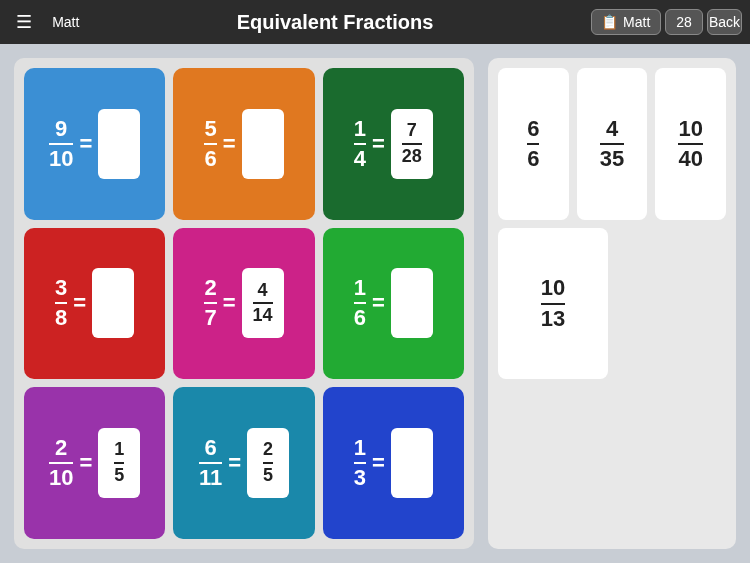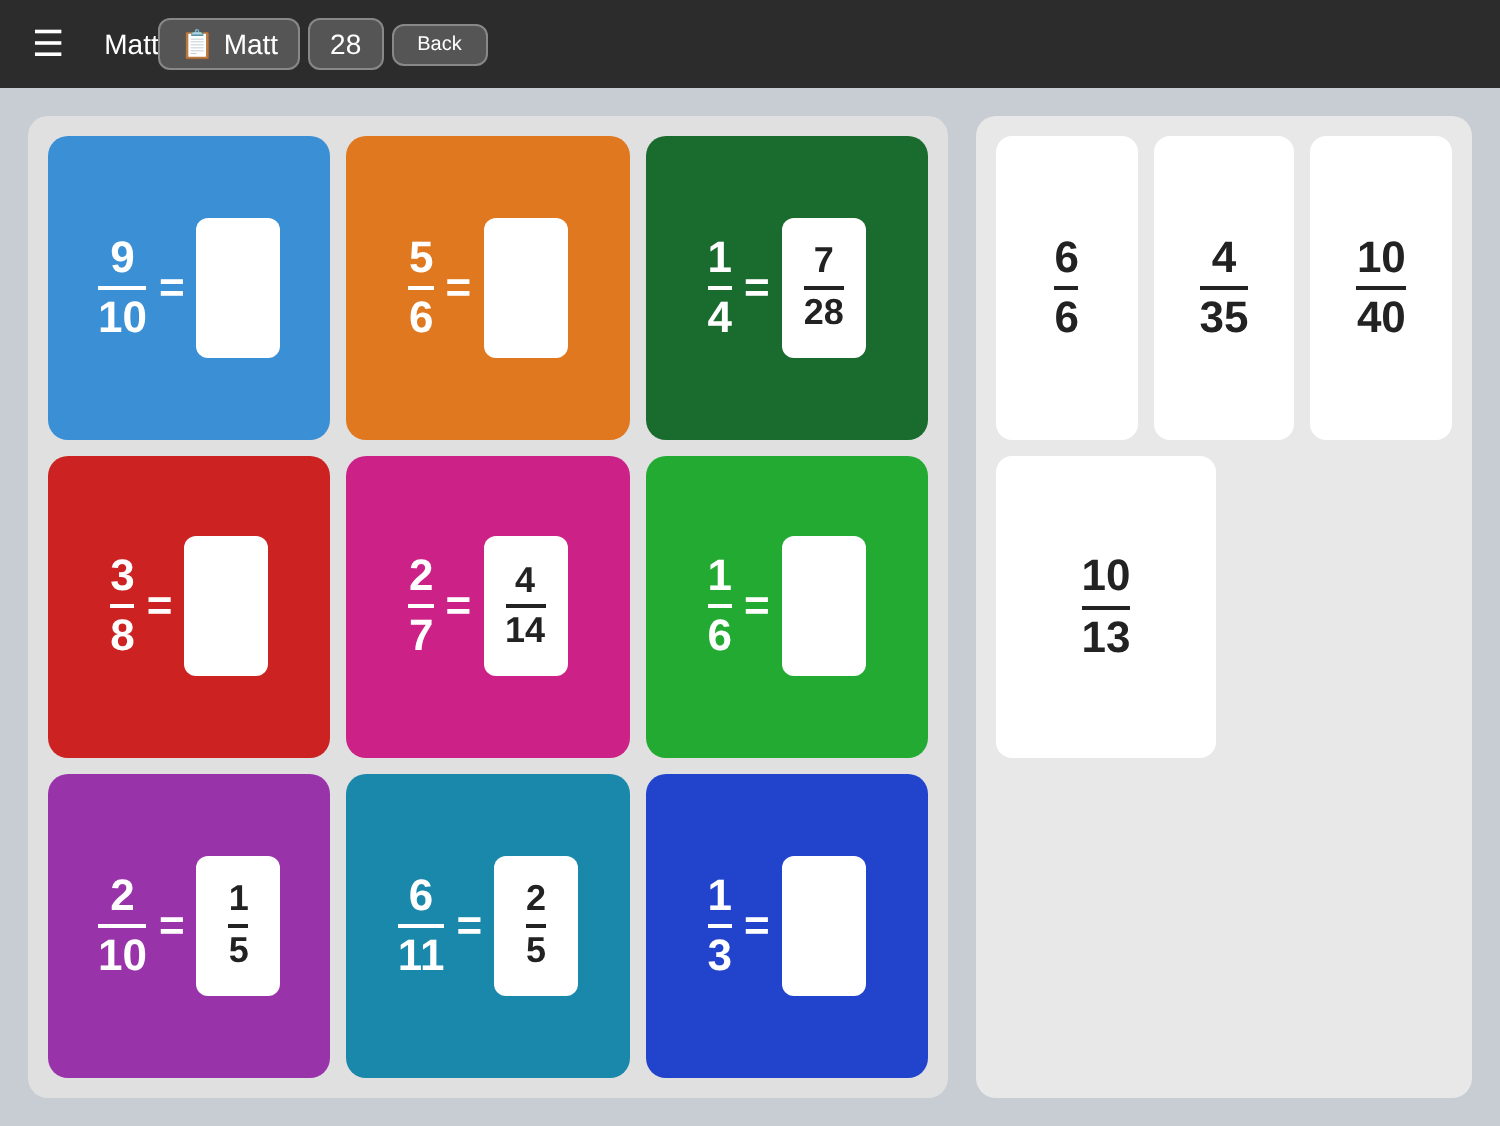--- a/index.html
+++ b/index.html
@@ -61,22 +61,22 @@
       border-radius: 6px;
       padding: 4px 10px;
       font-size: 14px;
       margin-right: 4px;
     }
     #header .back-btn {
       background: #555;
       color: white;
       border: 1px solid #888;
       border-radius: 6px;
-      padding: 4px 12px;
-      font-size: 10px;
+      padding: 4px 1px;
+      font-size: 14px;
       cursor: pointer;
     }
 
     
     #content {
       display: flex;
       gap: 14px;
       padding: 14px;
       height: calc(563px - 44px);
     }
@@ -188,20 +188,21 @@
     .purple { background: #9933aa; }
     .teal { background: #1a88aa; }
     .bright-blue { background: #2244cc; }
   </style>
 </head>
 <body>
 
 <div id="header">
   <span class="menu-btn">☰</span>
   <span class="user-label">Matt</span>
+  <span class="title">Equivalent Fractions</span>
   <button class="notes-btn">
     <span class="notes-icon">📋</span>
     <span>Matt</span>
   </button>
   <span class="page-num">28</span>
   <button class="back-btn">Back</button>
 </div>
 
 <div id="content">
 

